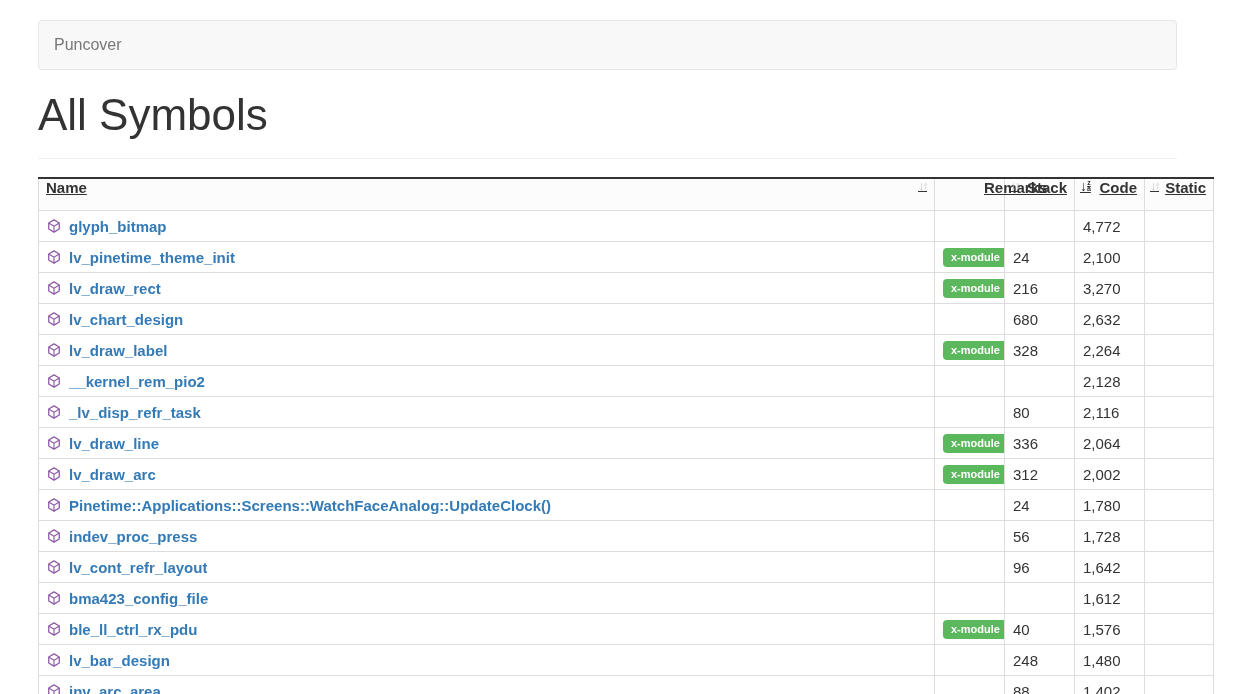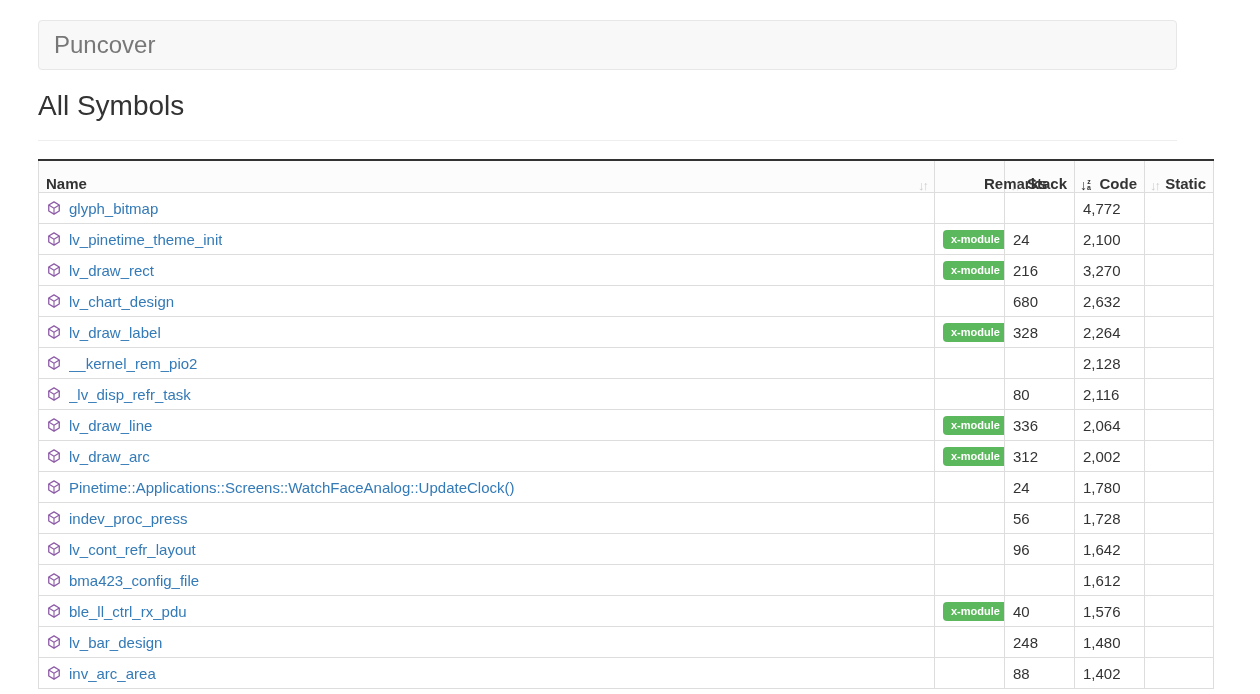--- a/index.html
+++ b/index.html
@@ -20,29 +20,29 @@
     width: 1137px;
     height: 48px;
     background: #f8f8f8;
     border: 1px solid #e7e7e7;
     border-radius: 4px;
     display: flex;
     align-items: center;
   }
   .navbar-brand {
     padding-left: 15px;
-    font-size: 24px;
+    font-size: 16px;
     color: #777;
     text-decoration: none;
     cursor: pointer;
   }
   
   h1.page-title {
     margin: 20px 0 18px 0;
-    font-size: 28px;
+    font-size: 44px;
     font-weight: 500;
     color: #333;
     letter-spacing: 0;
   }
   hr.rule {
     border: none;
     border-top: 1px solid #eee;
     width: 1139px;
     margin: 0 0 18px 0;
   }
@@ -69,23 +69,24 @@
   .symbols tbody td {
     border-bottom: 1px solid #ddd;
     padding: 0 8px;
     height: 30px;
     vertical-align: middle;
     white-space: nowrap;
     overflow: hidden;
   }
   .th-inner {
     display: flex;
-    align-items: flex-end;
+    align-items: flex-start;
     padding: 0 5px 0 7px;
     height: 100%;
+    text-decoration: underline;
   }
   .th-inner.between { justify-content: space-between; padding: 0 7px 0 5px; }
   .th-inner.plain { padding-left: 6px; margin-left: 43px; }
   
   .sort-idle {
     color: #ccc;
     font-size: 13px;
     letter-spacing: -2px;
     line-height: 1;
     user-select: none;
@@ -109,20 +110,21 @@
   
   td.name-cell { text-align: left; }
   .name-wrap { display: flex; align-items: center; gap: 8px; }
   .pkg-icon { flex: 0 0 auto; display: inline-flex; }
   a.symbol-link {
     color: #337ab7;
     text-decoration: none;
     cursor: pointer;
     overflow: hidden;
     text-overflow: ellipsis;
+    font-weight: bold;
   }
   td.num-cell { text-align: left; color: #333; }
   td.remark-cell { text-align: right; padding: 0 2px; }
   .badge-xmodule {
     display: inline-block;
     background: #5cb85c;
     color: #fff;
     font-size: 11px;
     font-weight: bold;
     line-height: 1.1;

